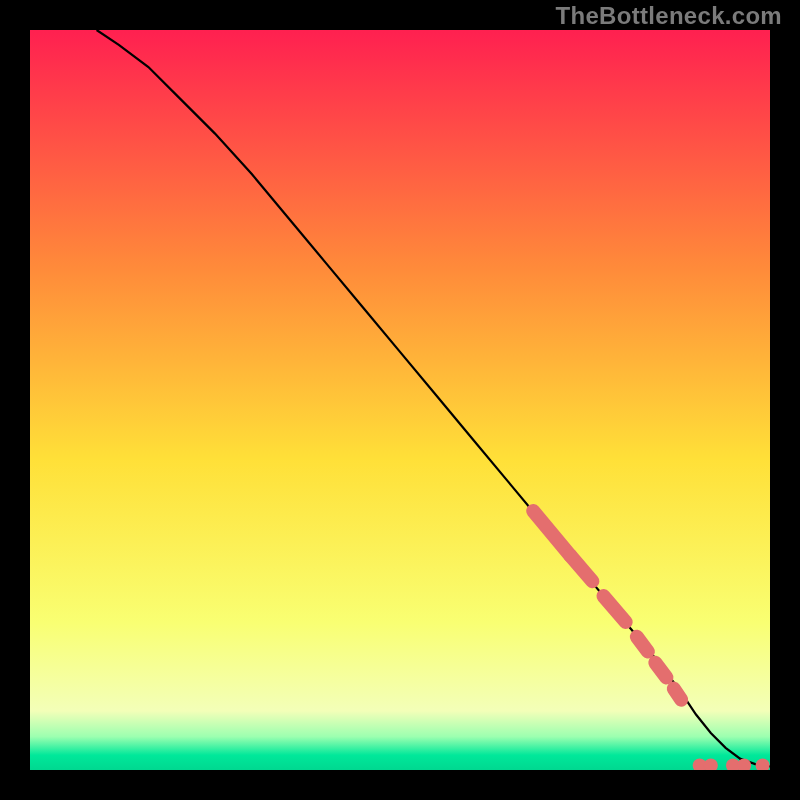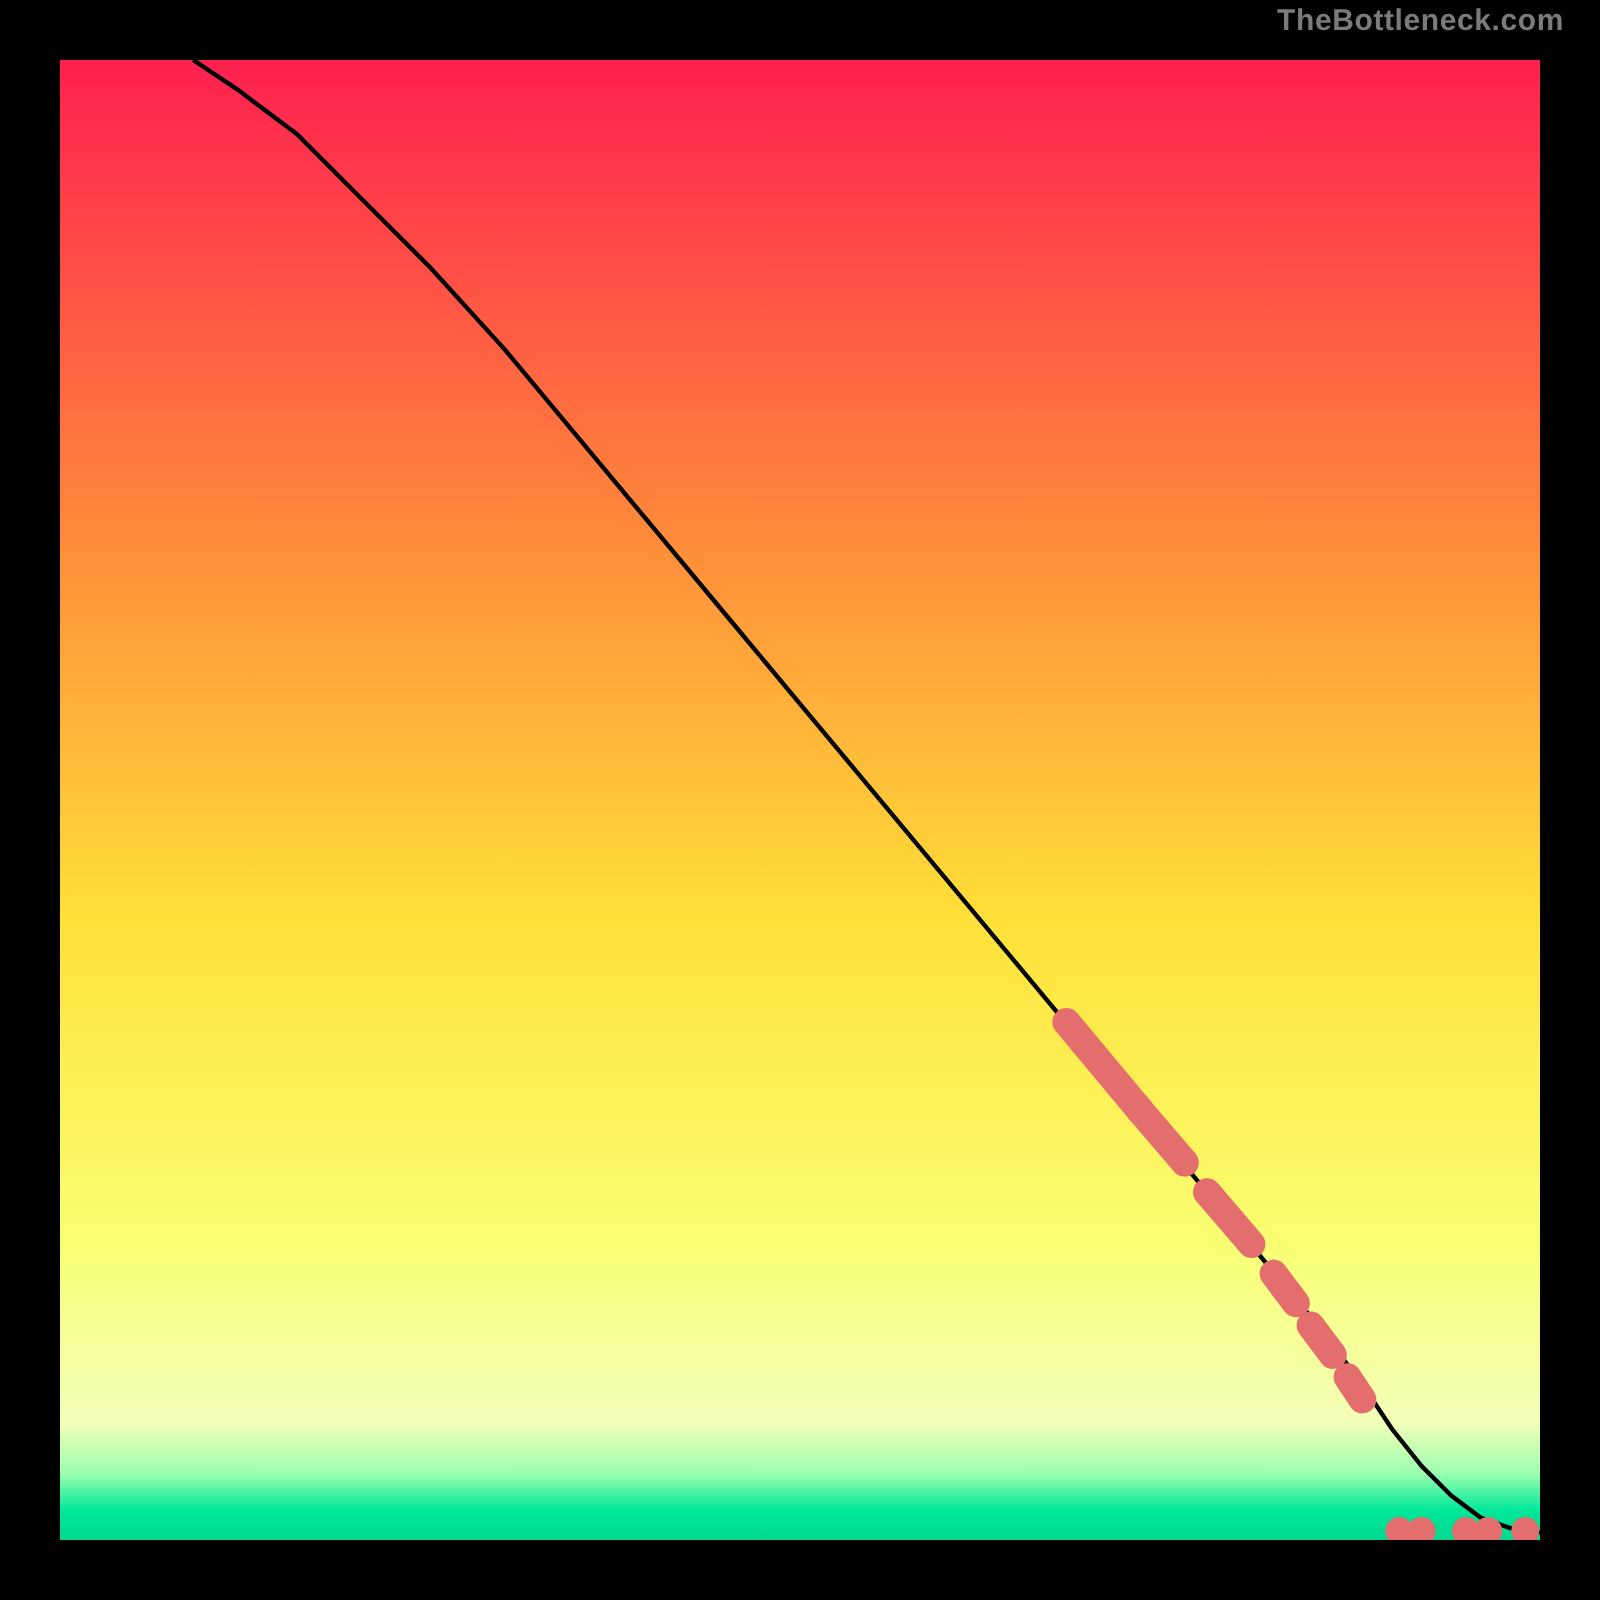--- a/index.html
+++ b/index.html
@@ -15,21 +15,21 @@
     width: 800px;
     height: 800px;
     background: #000;
     position: relative;
   }
   .watermark {
     position: absolute;
     top: 2px;
     right: 18px;
     color: #7b7b7b;
-    font-size: 15px;
+    font-size: 24px;
     font-weight: 600;
     letter-spacing: 0.3px;
     z-index: 5;
   }
   .plot {
     position: absolute;
     left: 30px;
     top: 30px;
     width: 740px;
     height: 740px;

